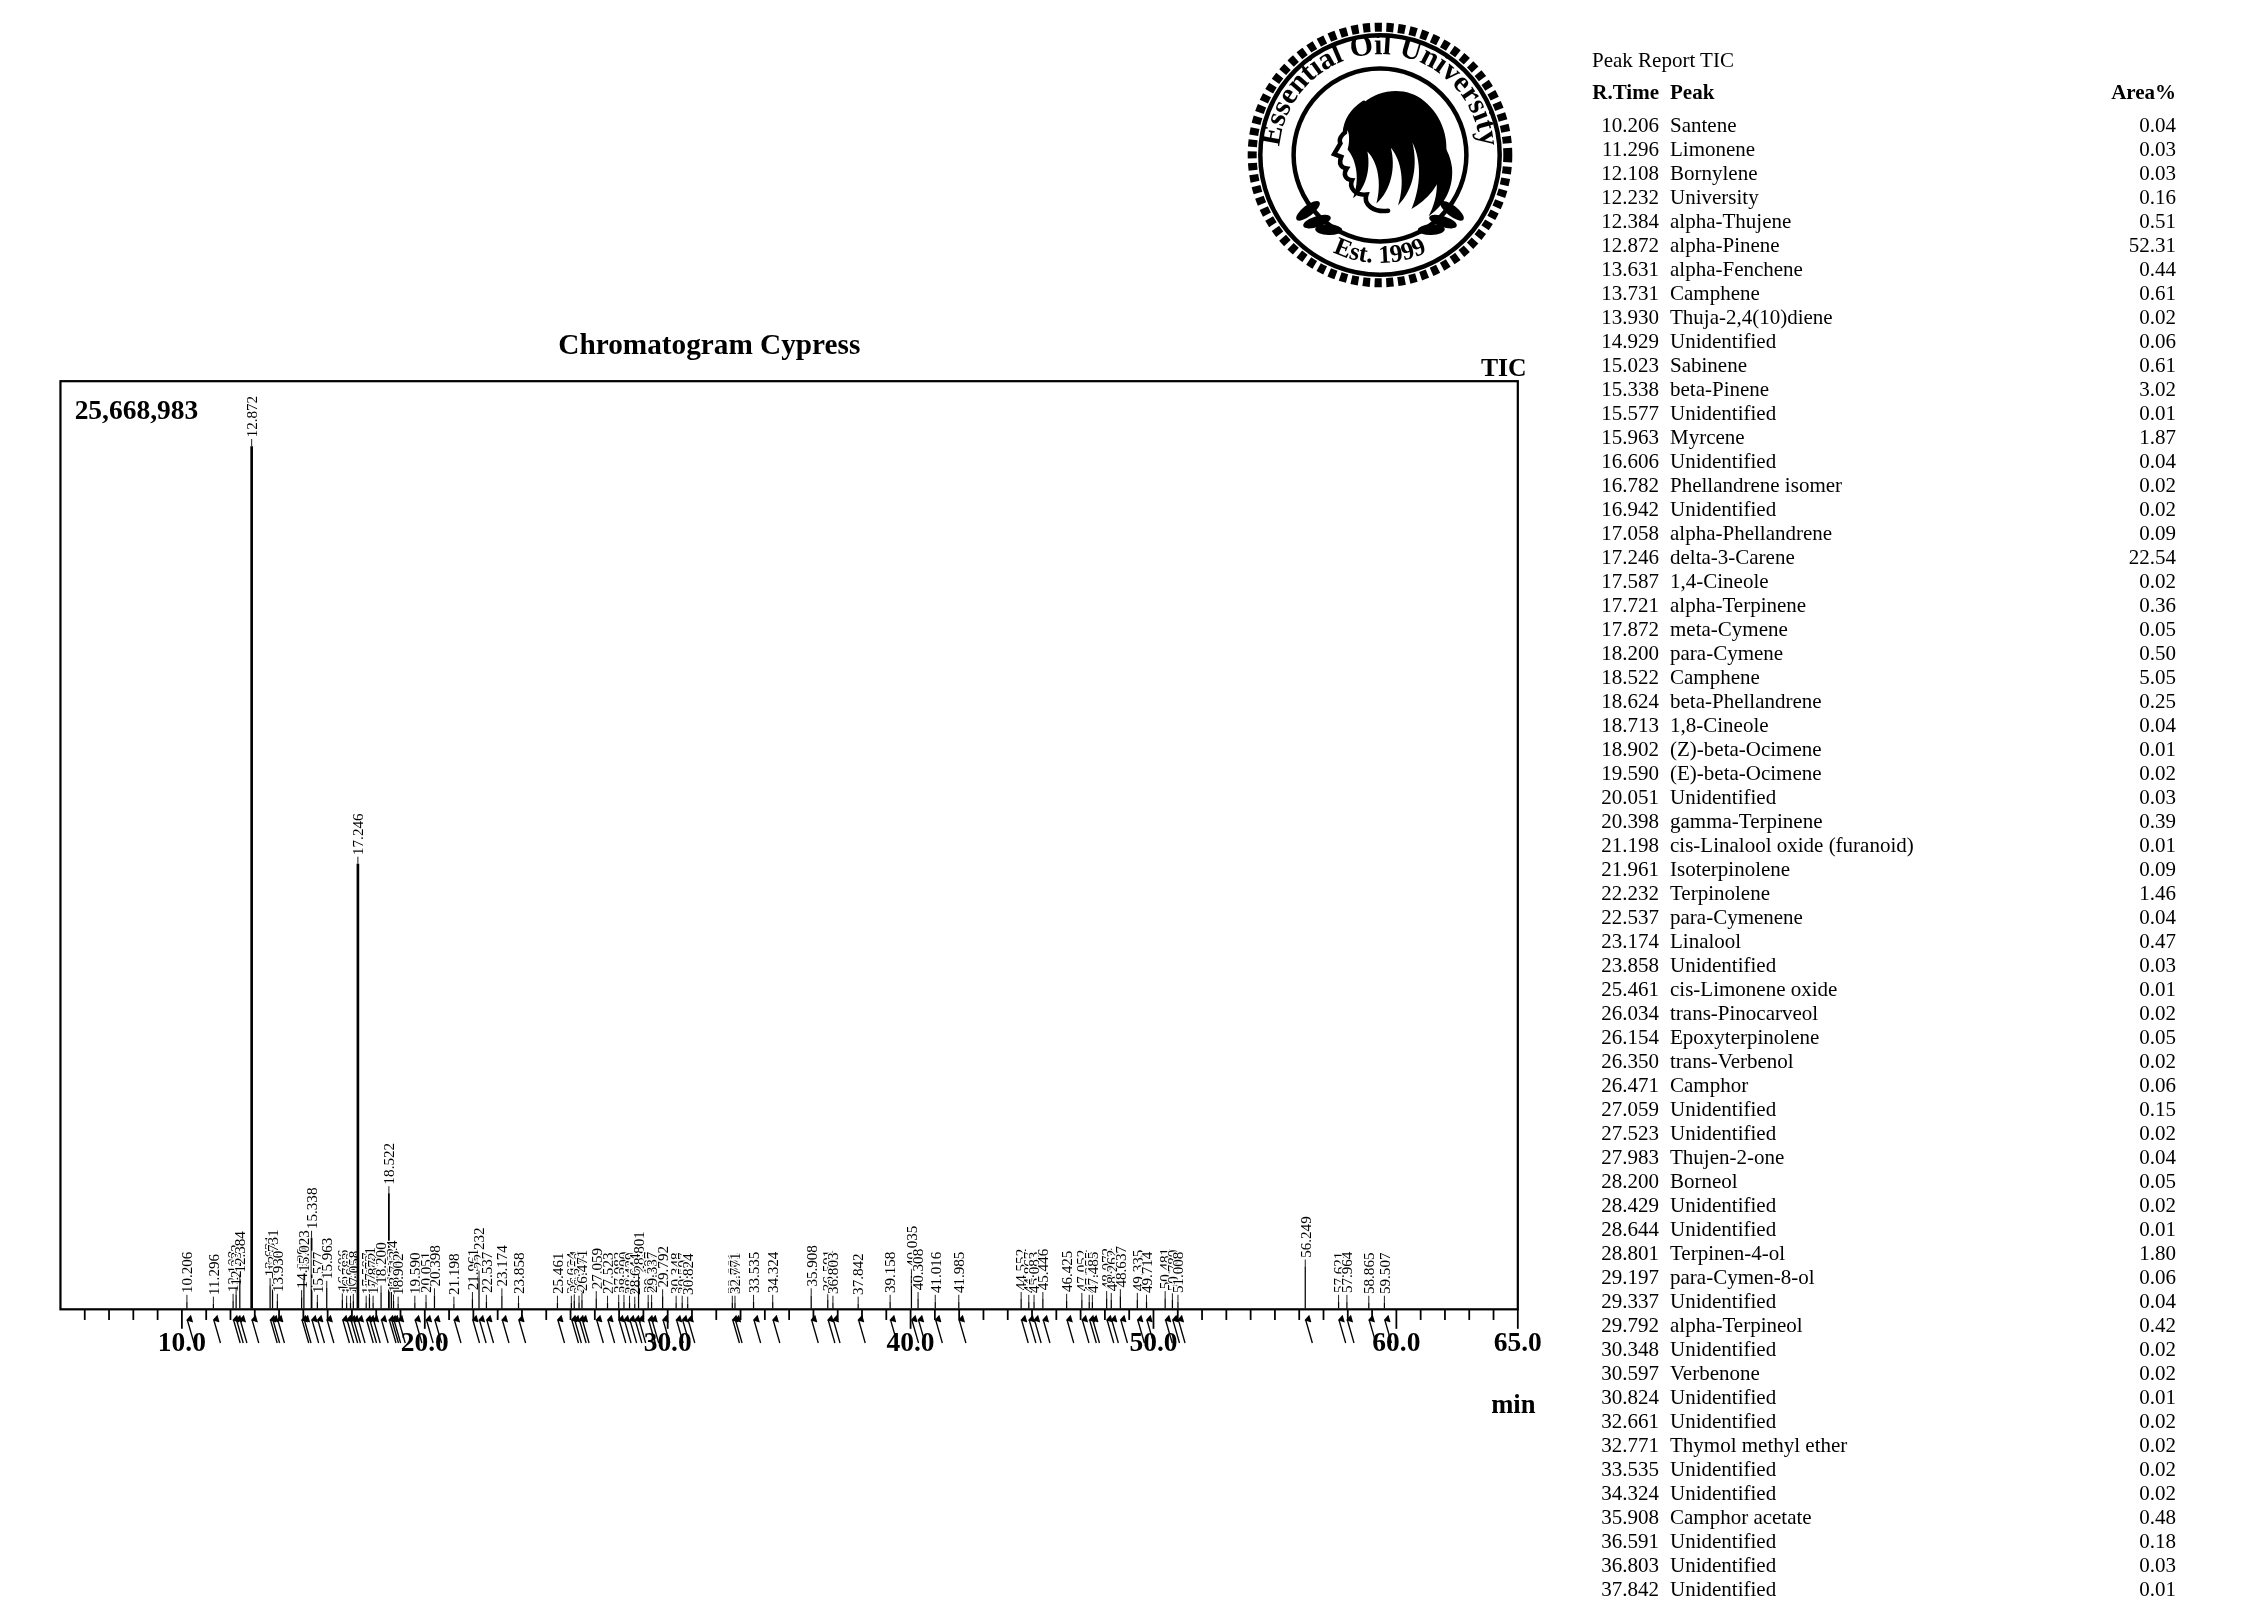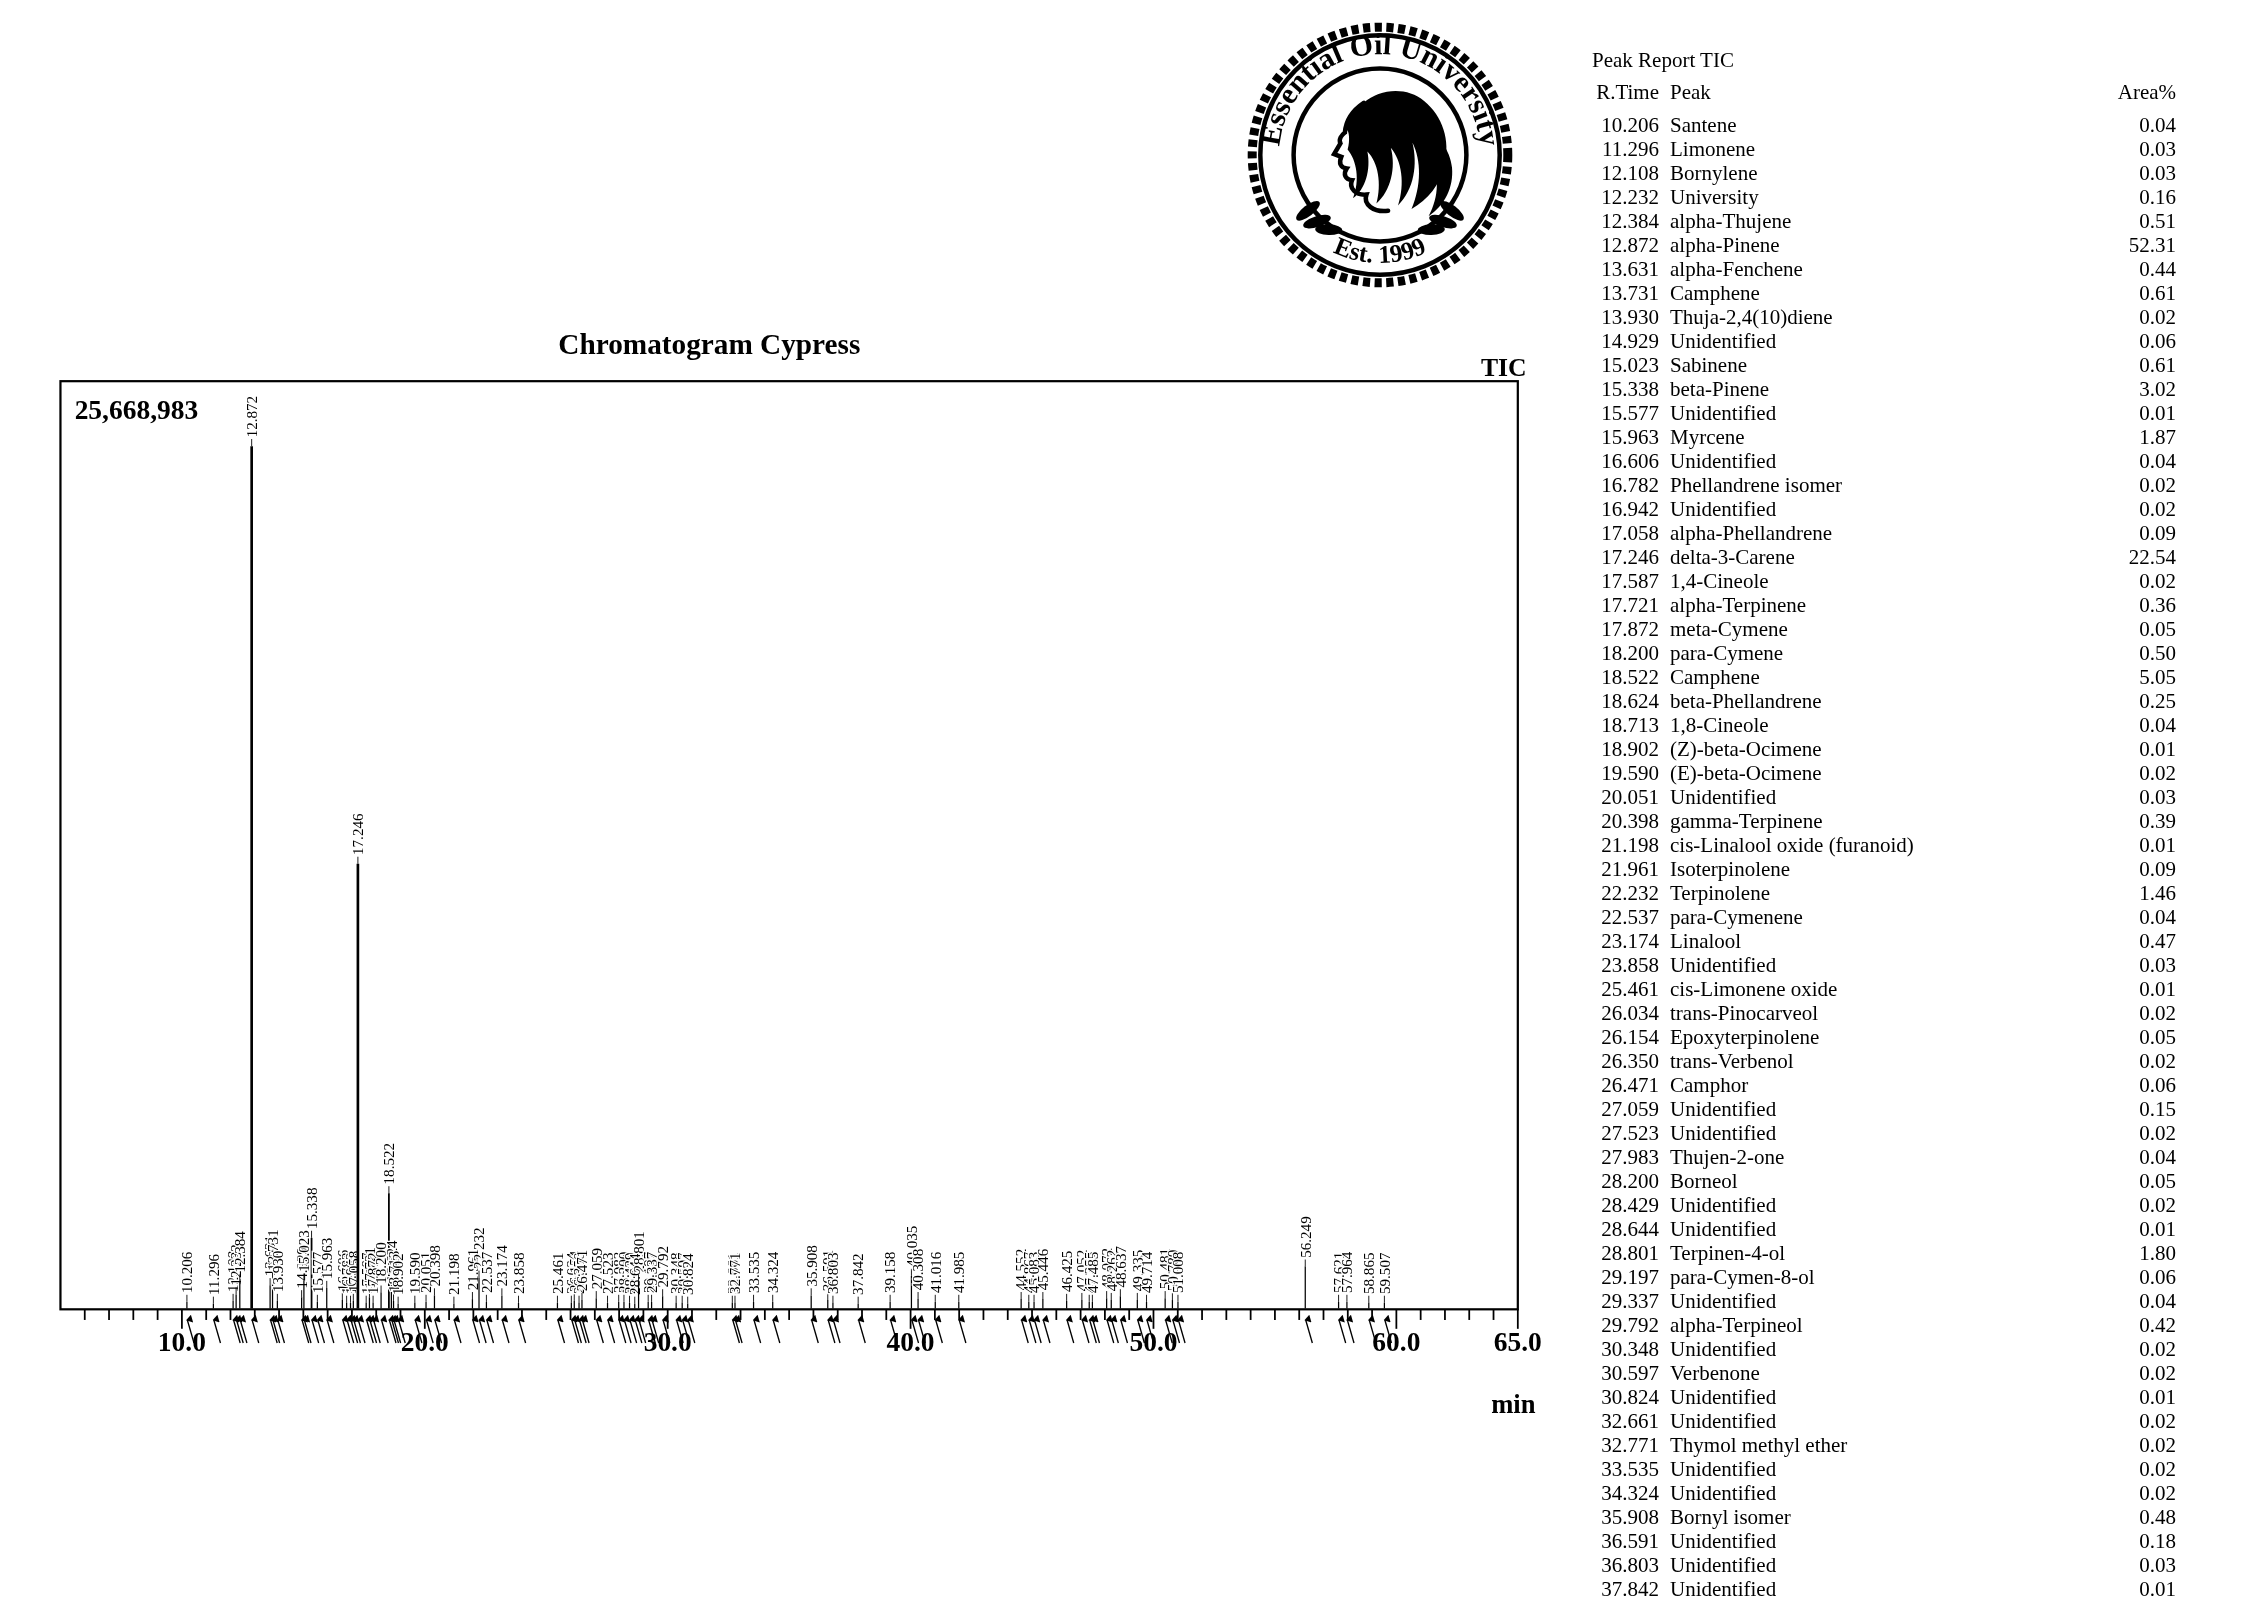--- a/index.html
+++ b/index.html
@@ -4,21 +4,21 @@
 <style>
   html,body{margin:0;padding:0;background:#fff;}
   .page{
     position:relative;width:2263px;height:1621px;background:#ffffff;
     font-family:"Liberation Serif", serif;color:#000;overflow:hidden;
   }
   #chart-svg{position:absolute;left:0;top:0;}
   #logo-svg{position:absolute;left:1245px;top:19.5px;}
   .peak-report{position:absolute;left:1592px;top:0;width:585px;height:1621px;font-size:21px;}
   .pr-title{position:absolute;top:48px;left:0;width:100%;text-align:left;font-size:21px;}
-  .pr-header{position:absolute;top:80px;left:0;width:100%;height:24px;}
+  .pr-header{position:absolute;top:80px;left:0;width:100%;height:24px;font-weight:bold;}
   .pr-rows{position:absolute;top:113px;left:0;width:100%;}
   .pr-row{position:relative;height:24px;line-height:24px;}
   .pr-header{line-height:24px;}
   .col-rt{position:absolute;left:0;width:67px;text-align:right;white-space:nowrap;}
   .col-nm{position:absolute;left:78px;white-space:nowrap;}
   .col-ar{position:absolute;right:0.9px;text-align:right;white-space:nowrap;}
   .chart-text{fill:#000;}
 </style>
 </head>
 <body>
@@ -800,21 +800,21 @@
           <span class="col-nm">Unidentified</span>
           <span class="col-ar">0.02</span>
         </div>
         <div class="pr-row">
           <span class="col-rt">34.324</span>
           <span class="col-nm">Unidentified</span>
           <span class="col-ar">0.02</span>
         </div>
         <div class="pr-row">
           <span class="col-rt">35.908</span>
-          <span class="col-nm">Bornyl isomer</span>
+          <span class="col-nm">Camphor acetate</span>
           <span class="col-ar">0.48</span>
         </div>
         <div class="pr-row">
           <span class="col-rt">36.591</span>
           <span class="col-nm">Unidentified</span>
           <span class="col-ar">0.18</span>
         </div>
         <div class="pr-row">
           <span class="col-rt">36.803</span>
           <span class="col-nm">Unidentified</span>

